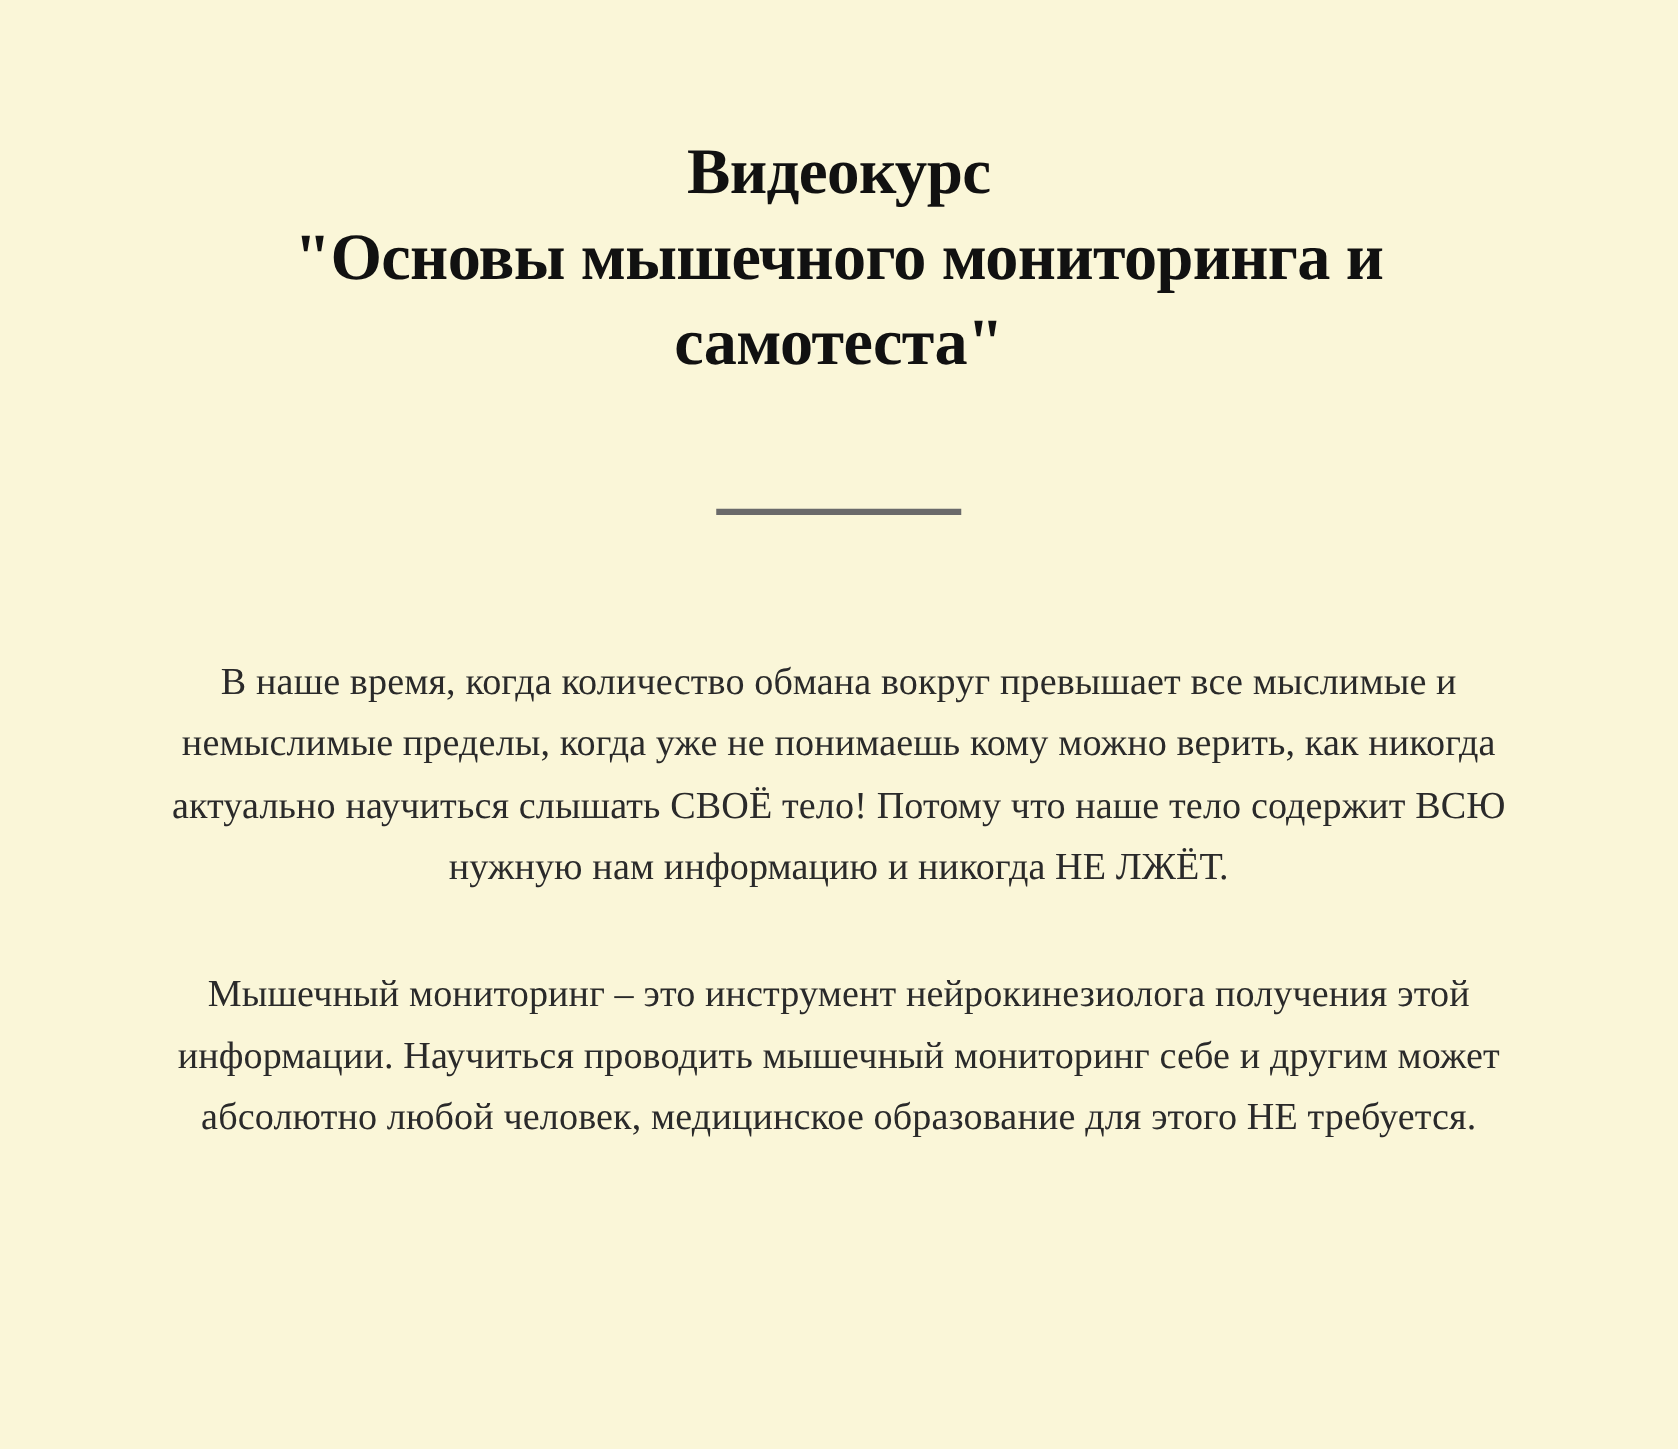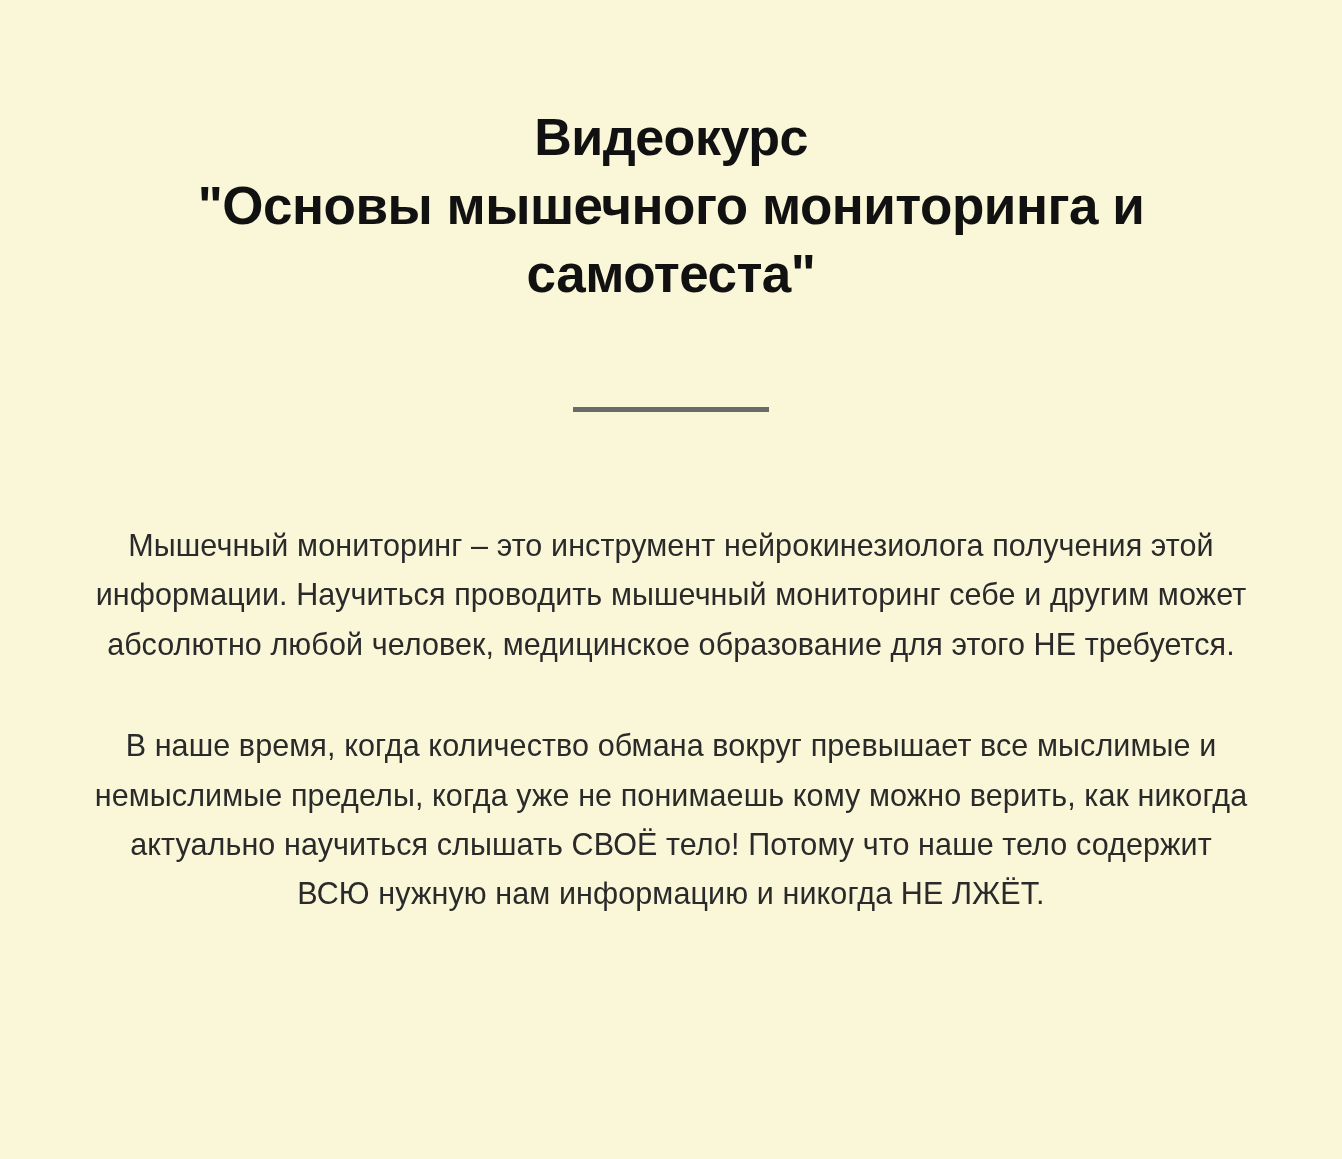--- a/index.html
+++ b/index.html
@@ -15,20 +15,21 @@
     overflow: hidden;
   }
   .page {
     width: 1342px;
     height: 1159px;
     box-sizing: border-box;
     padding: 104px 70px 0 70px;
     display: flex;
     flex-direction: column;
     align-items: center;
+    font-family: Liberation Serif, serif;
   }
   .title-block {
     width: 100%;
     text-align: center;
   }
   .title-line {
     font-size: 54px;
     font-weight: bold;
     line-height: 1.30;
     letter-spacing: -0.5px;
@@ -77,17 +78,17 @@
     <div class="title-line line1">Видеокурс</div>
     <div class="title-line line2">"Основы мышечного мониторинга и</div>
     <div class="title-line line3">самотеста"</div>
   </div>
 
   <div class="divider-wrap">
     <div class="divider"></div>
   </div>
 
   <div class="body-block">
+    <p class="paragraph">В наше время, когда количество обмана вокруг превышает все мыслимые и немыслимые пределы, когда уже не понимаешь кому можно верить, как никогда актуально научиться слышать СВОЁ тело! Потому что наше тело содержит ВСЮ нужную нам информацию и никогда НЕ ЛЖЁТ.</p>
     <p class="paragraph">Мышечный мониторинг – это инструмент нейрокинезиолога получения этой информации. Научиться проводить мышечный мониторинг себе и другим может абсолютно любой человек, медицинское образование для этого НЕ требуется.</p>
-    <p class="paragraph">В наше время, когда количество обмана вокруг превышает все мыслимые и немыслимые пределы, когда уже не понимаешь кому можно верить, как никогда актуально научиться слышать СВОЁ тело! Потому что наше тело содержит ВСЮ нужную нам информацию и никогда НЕ ЛЖЁТ.</p>
   </div>
 
 </div>
 
 </body></html>

